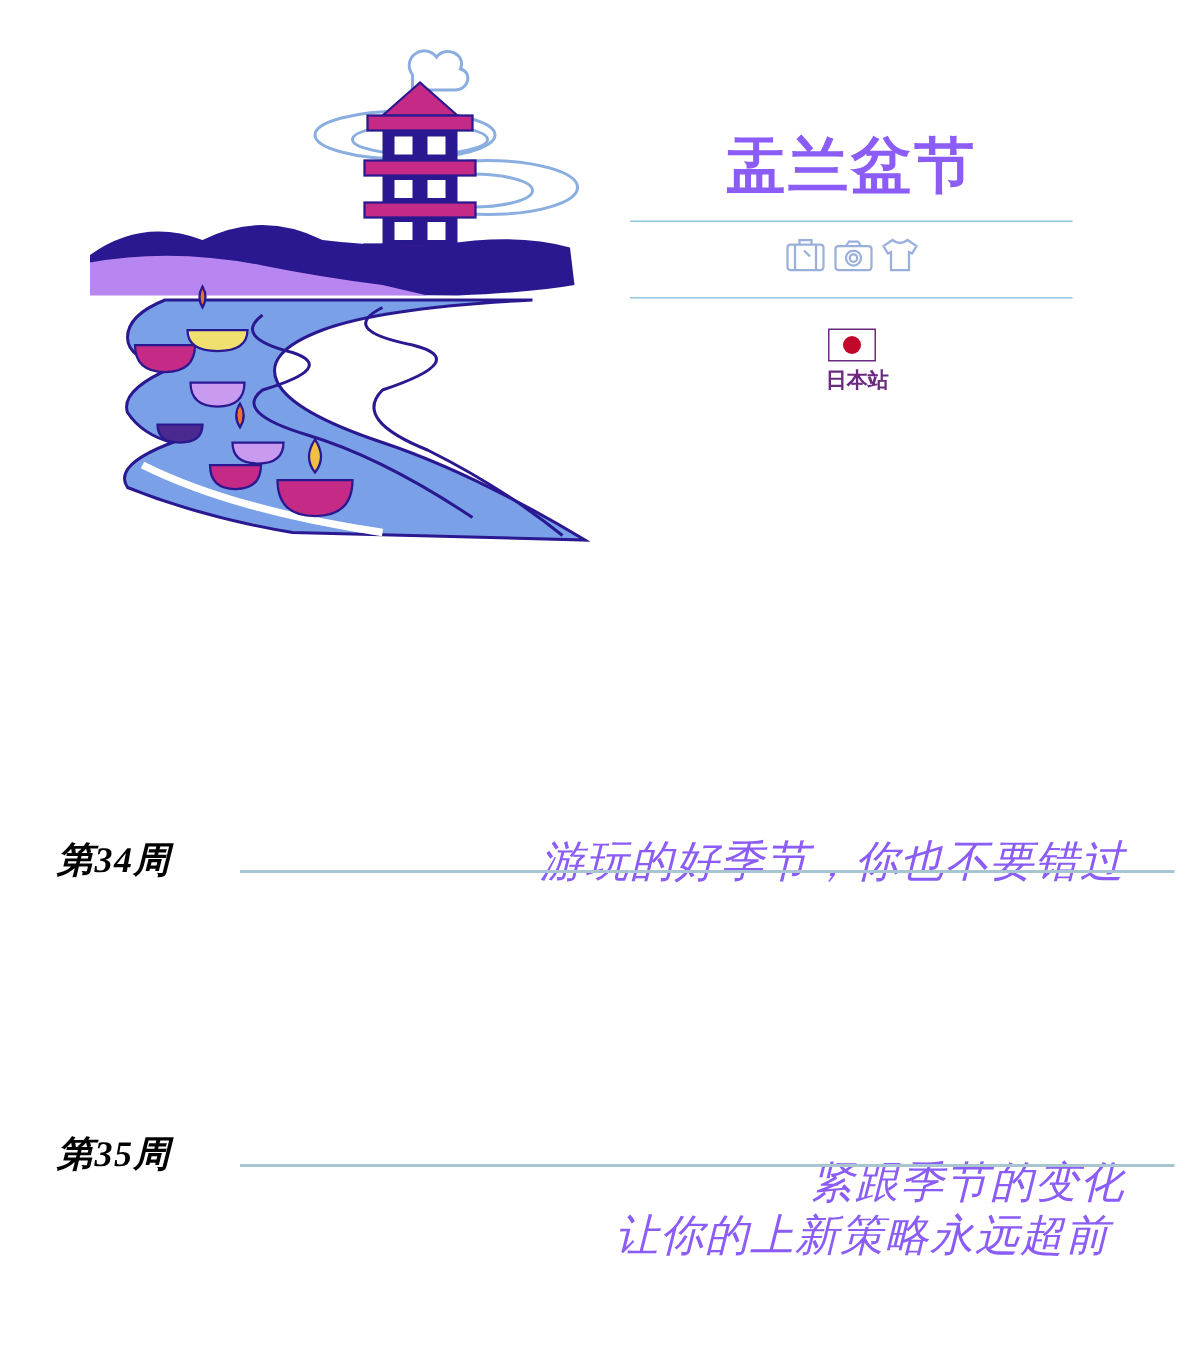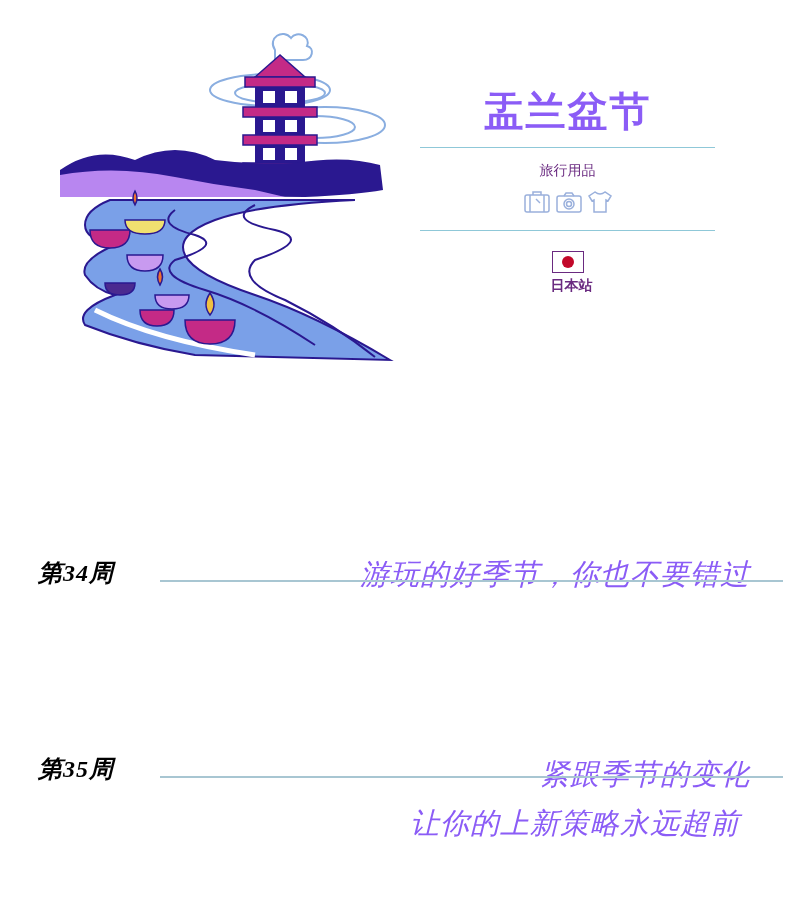--- a/index.html
+++ b/index.html
@@ -80,21 +80,20 @@
       <path d="M155 290 q-8 -10 0 -22 q8 12 0 22z" fill="#f0c040"></path>
       <path d="M105 260 q-5 -8 0 -16 q5 8 0 16z" fill="#f07030"></path>
       <path d="M80 180 q-4 -7 0 -14 q4 7 0 14z" fill="#f07030"></path>
     </g>
   </svg>
 </div>
 
 <div class="festival-card">
   <h1 class="festival-title">盂兰盆节</h1>
   <div class="card-divider"></div>
-  <div class="category">旅行用品</div>
   <div class="category-icons">
     <svg width="28" height="24" viewBox="0 0 28 24">
       <g fill="none" stroke="#9ab0dc" stroke-width="1.5">
         <rect x="2" y="5" width="24" height="17" rx="2"></rect>
         <path d="M10 5 V2 h8 v3"></path>
         <line x1="7" y1="5" x2="7" y2="22"></line>
         <line x1="21" y1="5" x2="21" y2="22"></line>
         <line x1="13" y1="9" x2="17" y2="13"></line>
       </g>
     </svg>
@@ -119,17 +118,17 @@
   </div>
 </div>
 
 <div class="week-row" style="top:525px;">
   <div class="slogan" style="top:2px;">游玩的好季节，你也不要错过</div>
   <div class="week-label" style="top:32px;">第34周</div>
   <div class="week-line" style="top:55px;"></div>
 </div>
 
 <div class="week-row" style="top:725px;">
-  <div class="slogan" style="top:2px;">紧跟季节的变化</div>
+  <div class="slogan" style="top:16px;">紧跟季节的变化</div>
   <div class="week-label" style="top:28px;">第35周</div>
   <div class="week-line" style="top:51px;"></div>
   <div class="slogan" style="top:51px; right:50px;">让你的上新策略永远超前</div>
 </div>
 
 </body></html>

